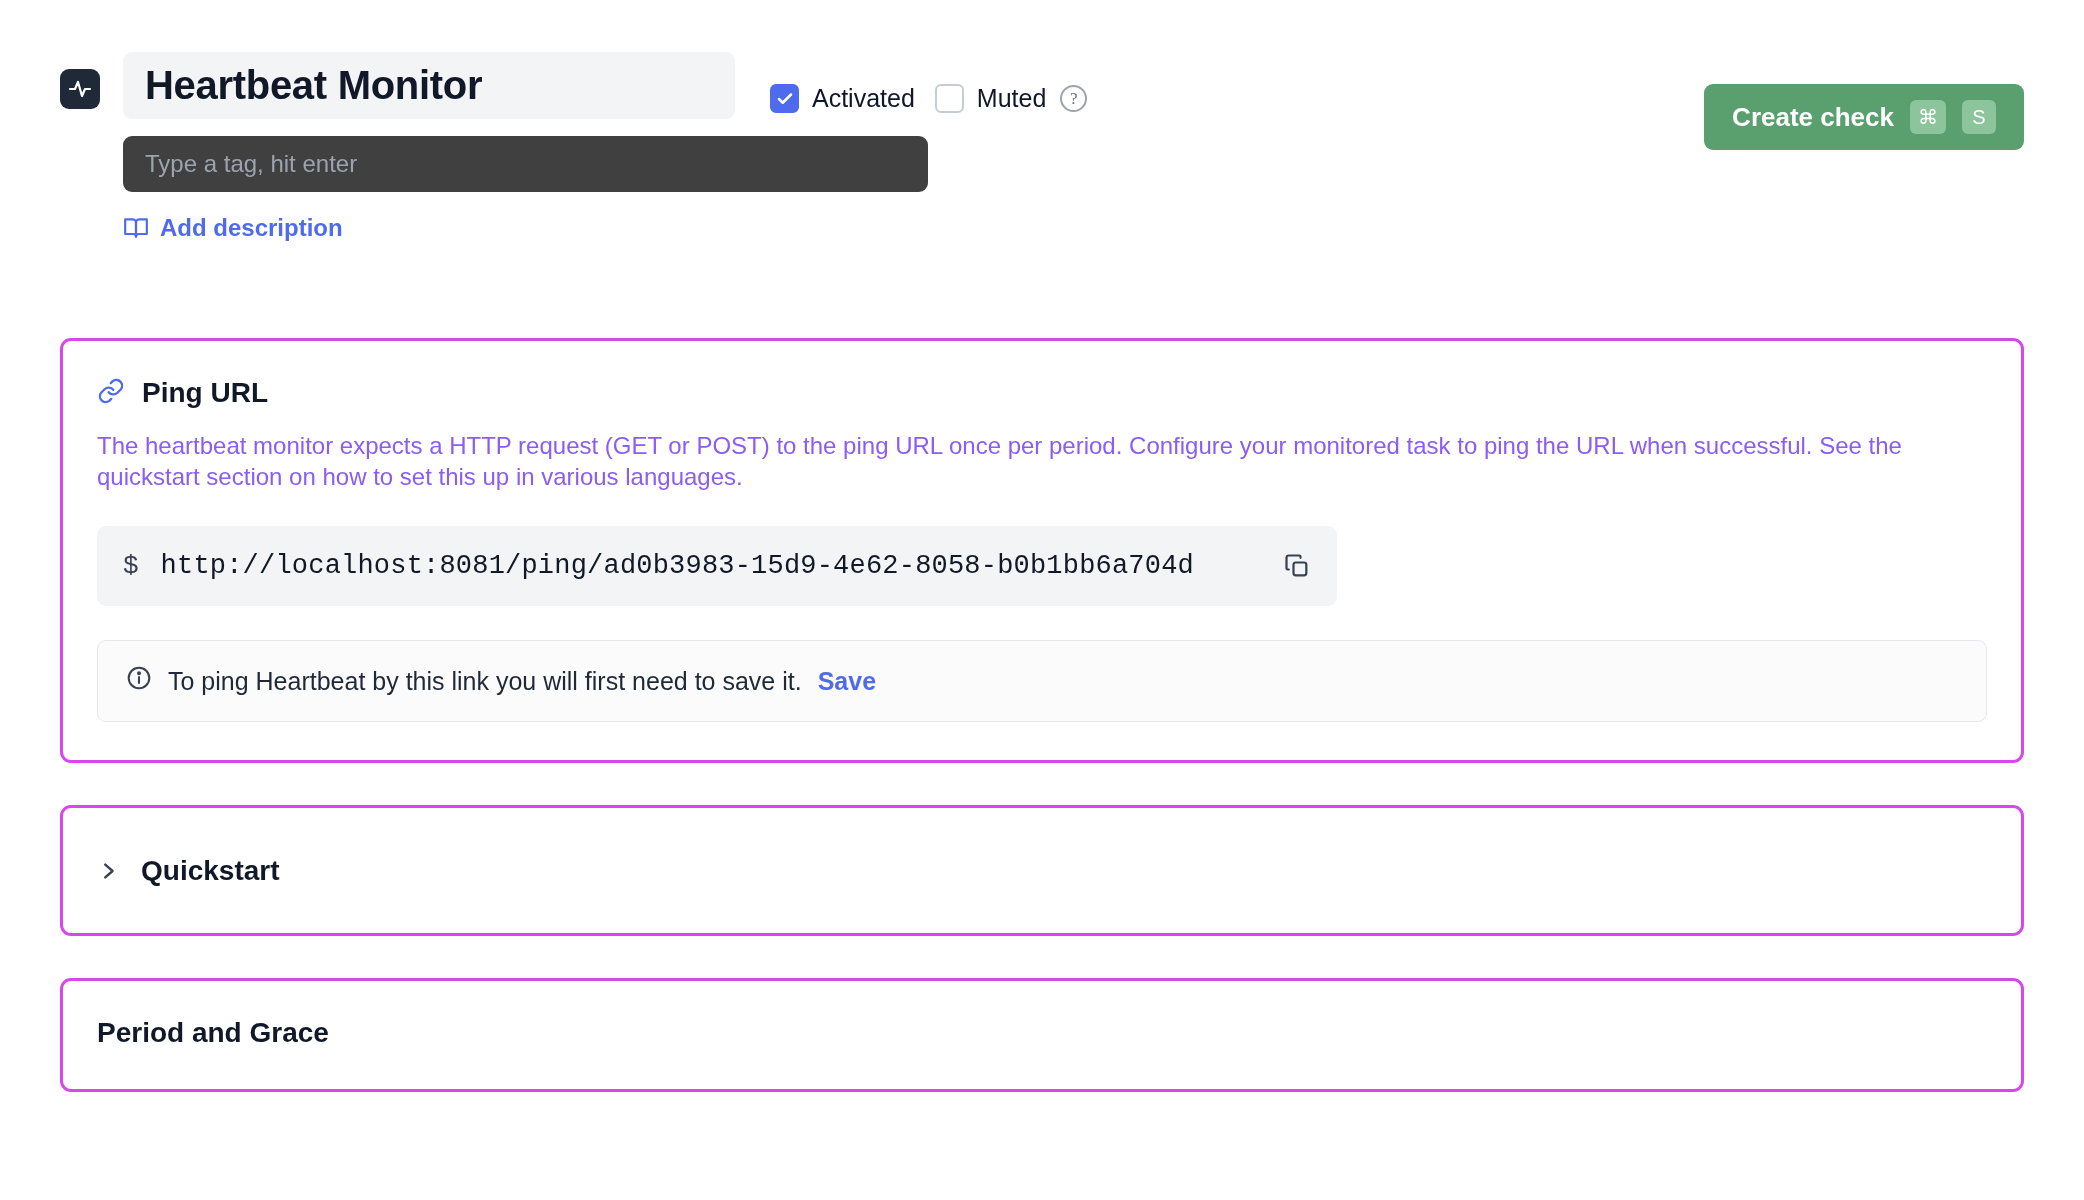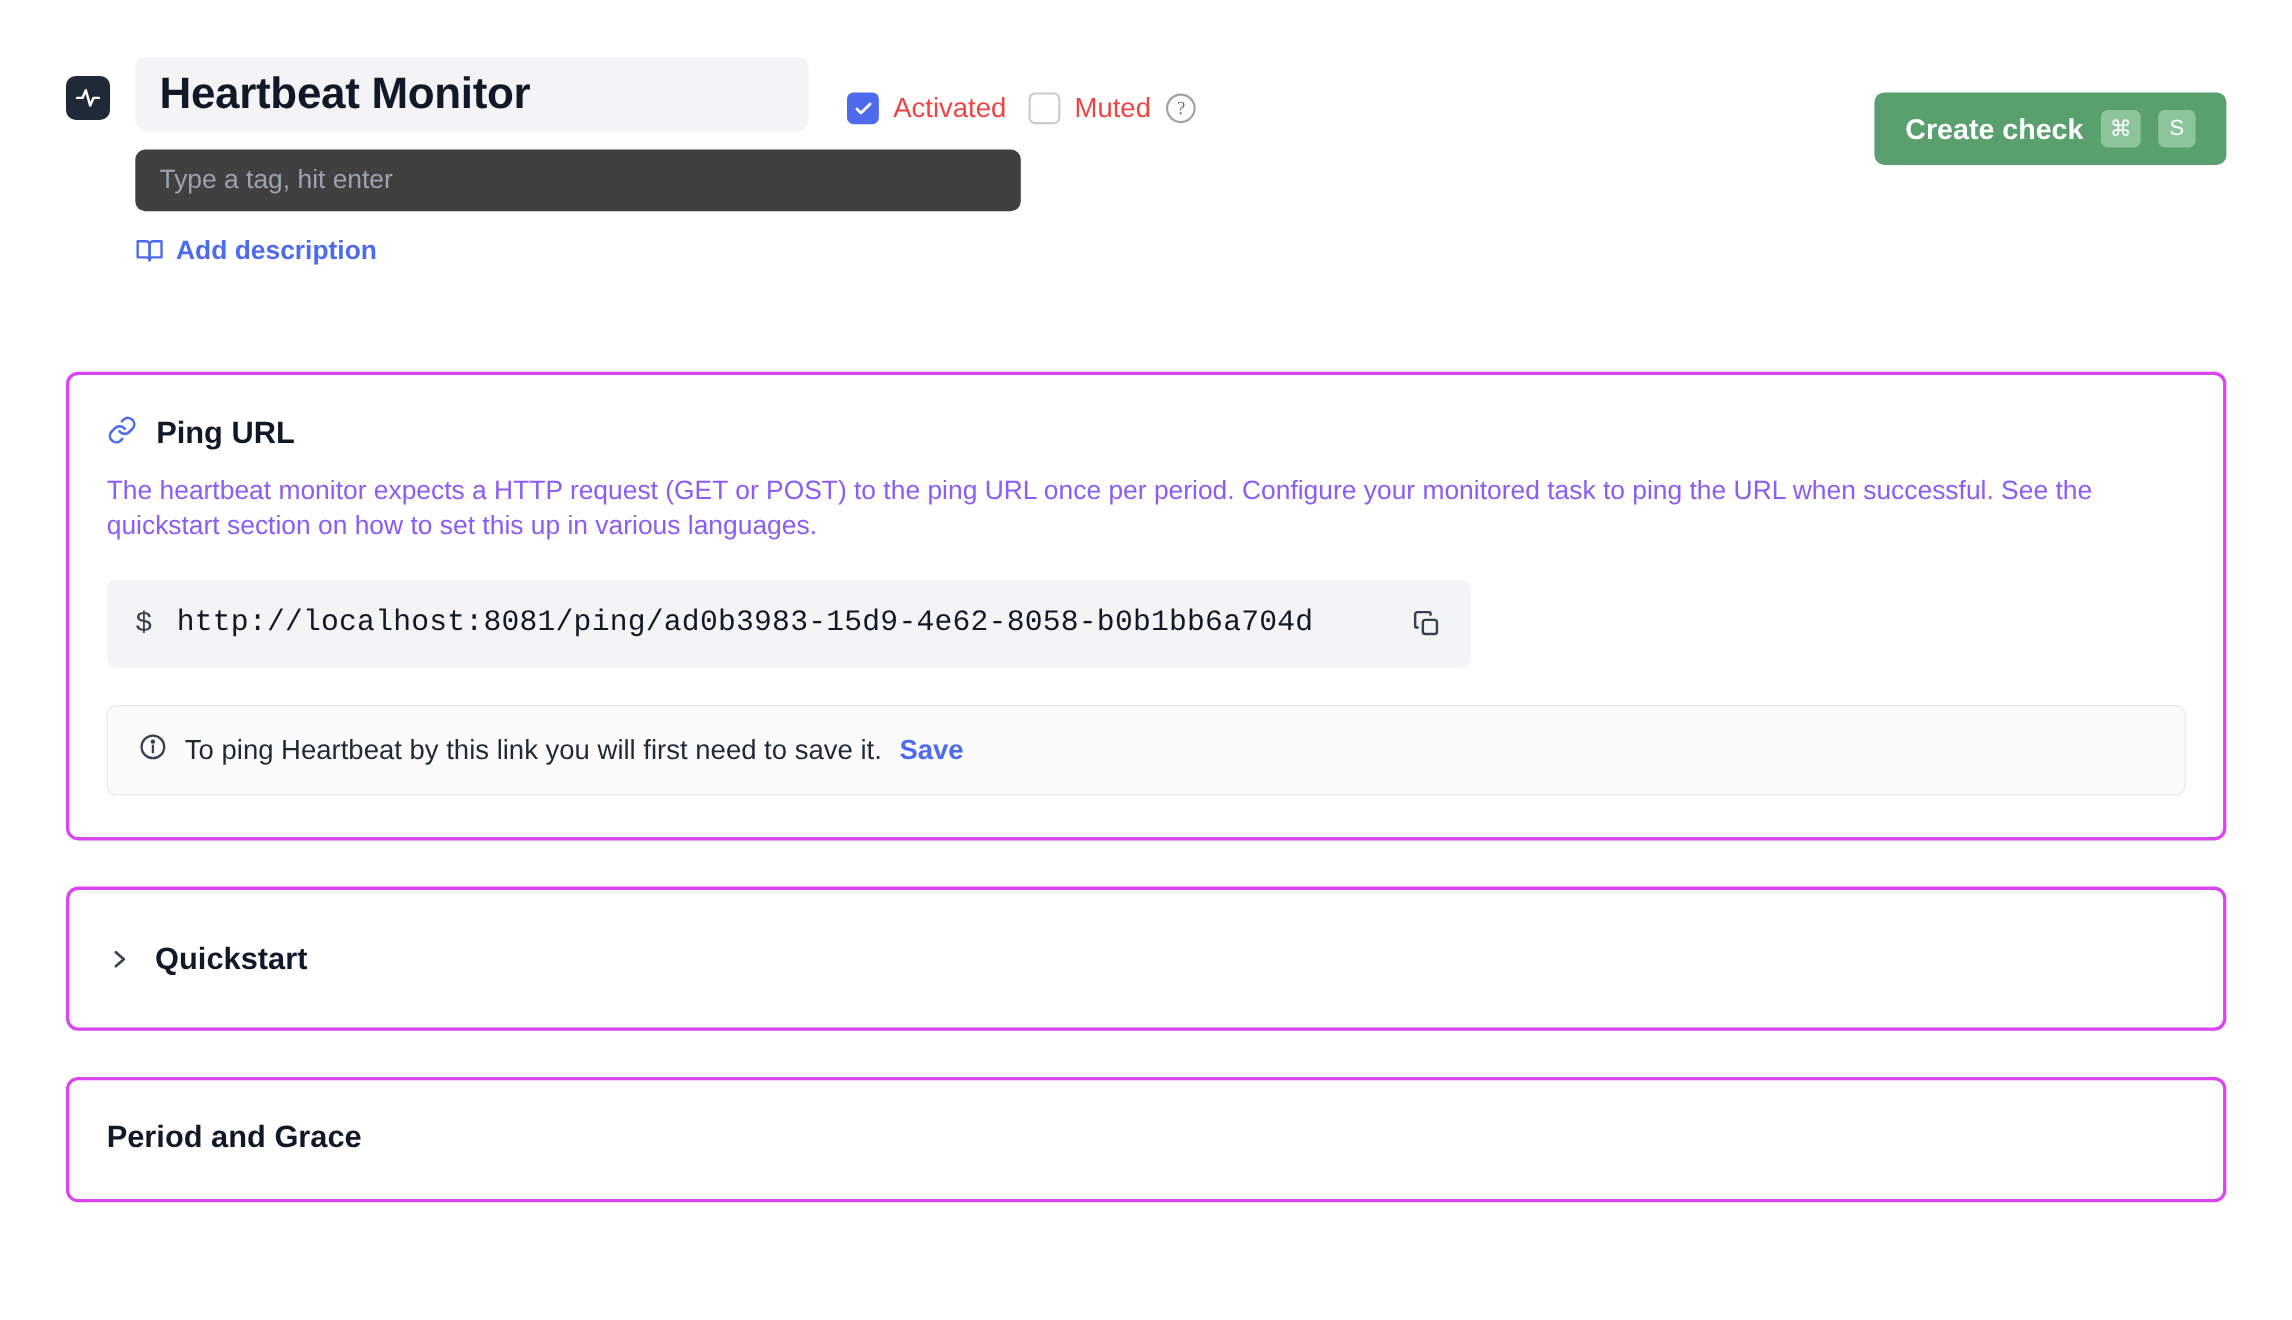--- a/index.html
+++ b/index.html
@@ -92,21 +92,21 @@
     gap: 20px;
     margin-left: 35px;
     margin-top: 32px;
     flex: none;
   }
   .toggle {
     display: flex;
     align-items: center;
     gap: 13px;
     font-size: 25px;
-    color: #ef4444;
+    color: #0f172a;
     cursor: pointer;
   }
   .cb {
     width: 29px;
     height: 29px;
     border-radius: 6px;
     border: 2px solid #c7cbd4;
     background: #ffffff;
     display: flex;
     align-items: center;

